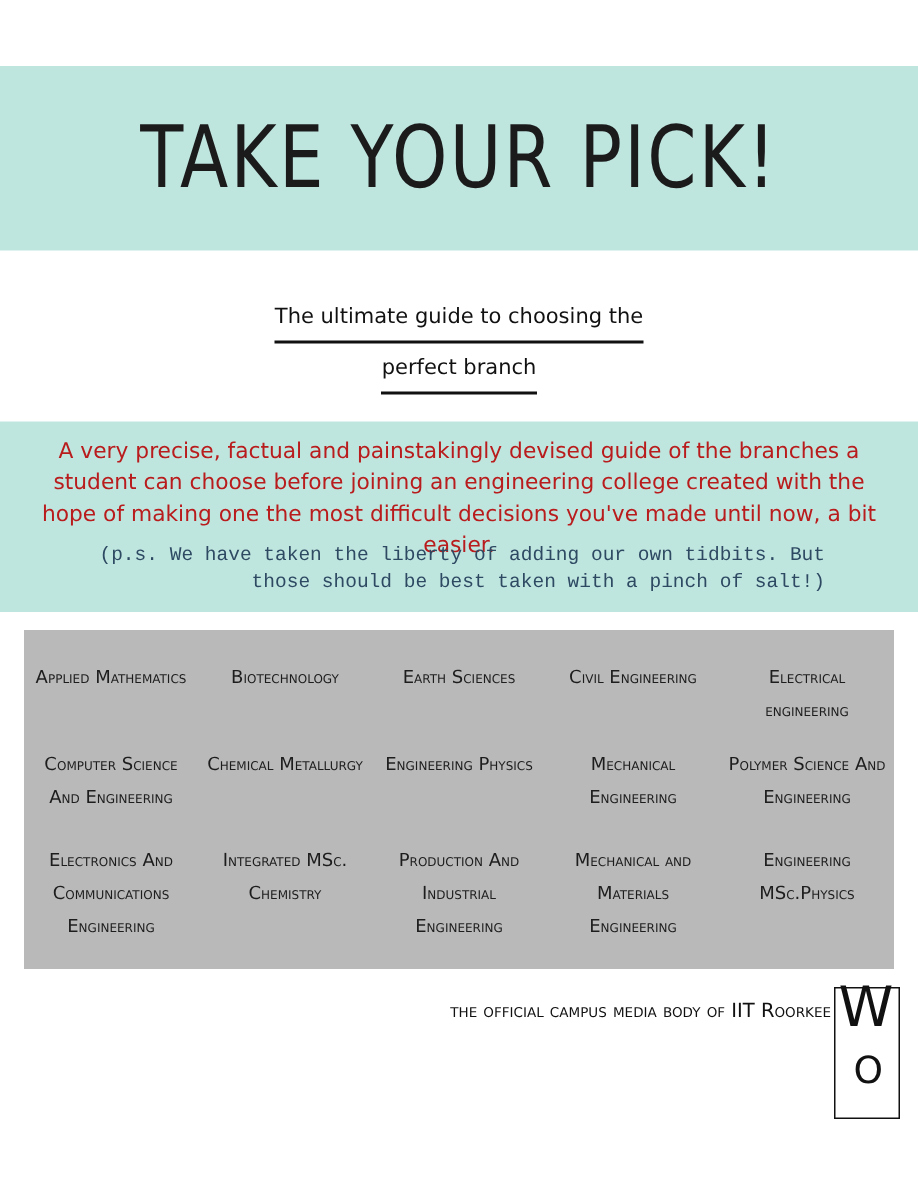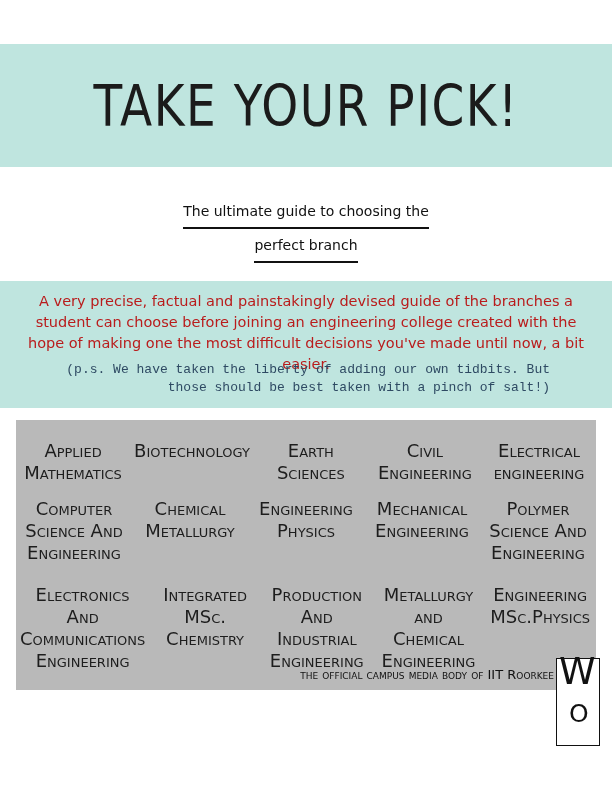--- a/index.html
+++ b/index.html
@@ -108,21 +108,21 @@
   }
   .branch-row {
     display: flex;
     width: 100%;
   }
   .branch-cell {
     flex: 1 1 0;
     text-align: center;
     font-family: "DejaVu Sans", sans-serif;
     font-variant: small-caps;
-    font-size: 18px;
+    font-size: 12px;
     line-height: 22px;
     color: #1d1d1d;
     padding: 8px 4px 8px 4px;
     box-sizing: border-box;
     white-space: pre-line;
   }
   .branch-row.row-1 .branch-cell { padding-top: 10px; padding-bottom: 6px; }
   .branch-row.row-2 .branch-cell { padding-top: 8px; padding-bottom: 6px; }
   .branch-row.row-3 .branch-cell { padding-top: 14px; padding-bottom: 6px; }
 
@@ -211,21 +211,21 @@
       <div class="branch-cell">Chemical Metallurgy</div>
       <div class="branch-cell">Engineering Physics</div>
       <div class="branch-cell">Mechanical Engineering</div>
       <div class="branch-cell">Polymer Science And Engineering</div>
     </div>
 
     <div class="branch-row row-3">
       <div class="branch-cell">Electronics And Communications Engineering</div>
       <div class="branch-cell">Integrated MSc. Chemistry</div>
       <div class="branch-cell">Production And Industrial Engineering</div>
-      <div class="branch-cell">Metallurgy and Chemical Engineering</div>
+      <div class="branch-cell">Mechanical and Materials Engineering</div>
       <div class="branch-cell">Engineering MSc.Physics</div>
     </div>
 
   </div>
 
   <div class="footer">
     <div class="footer-lines">
       <div class="footer-line-2">the official campus media body of IIT Roorkee</div>
     </div>
     <div class="logo-box">

